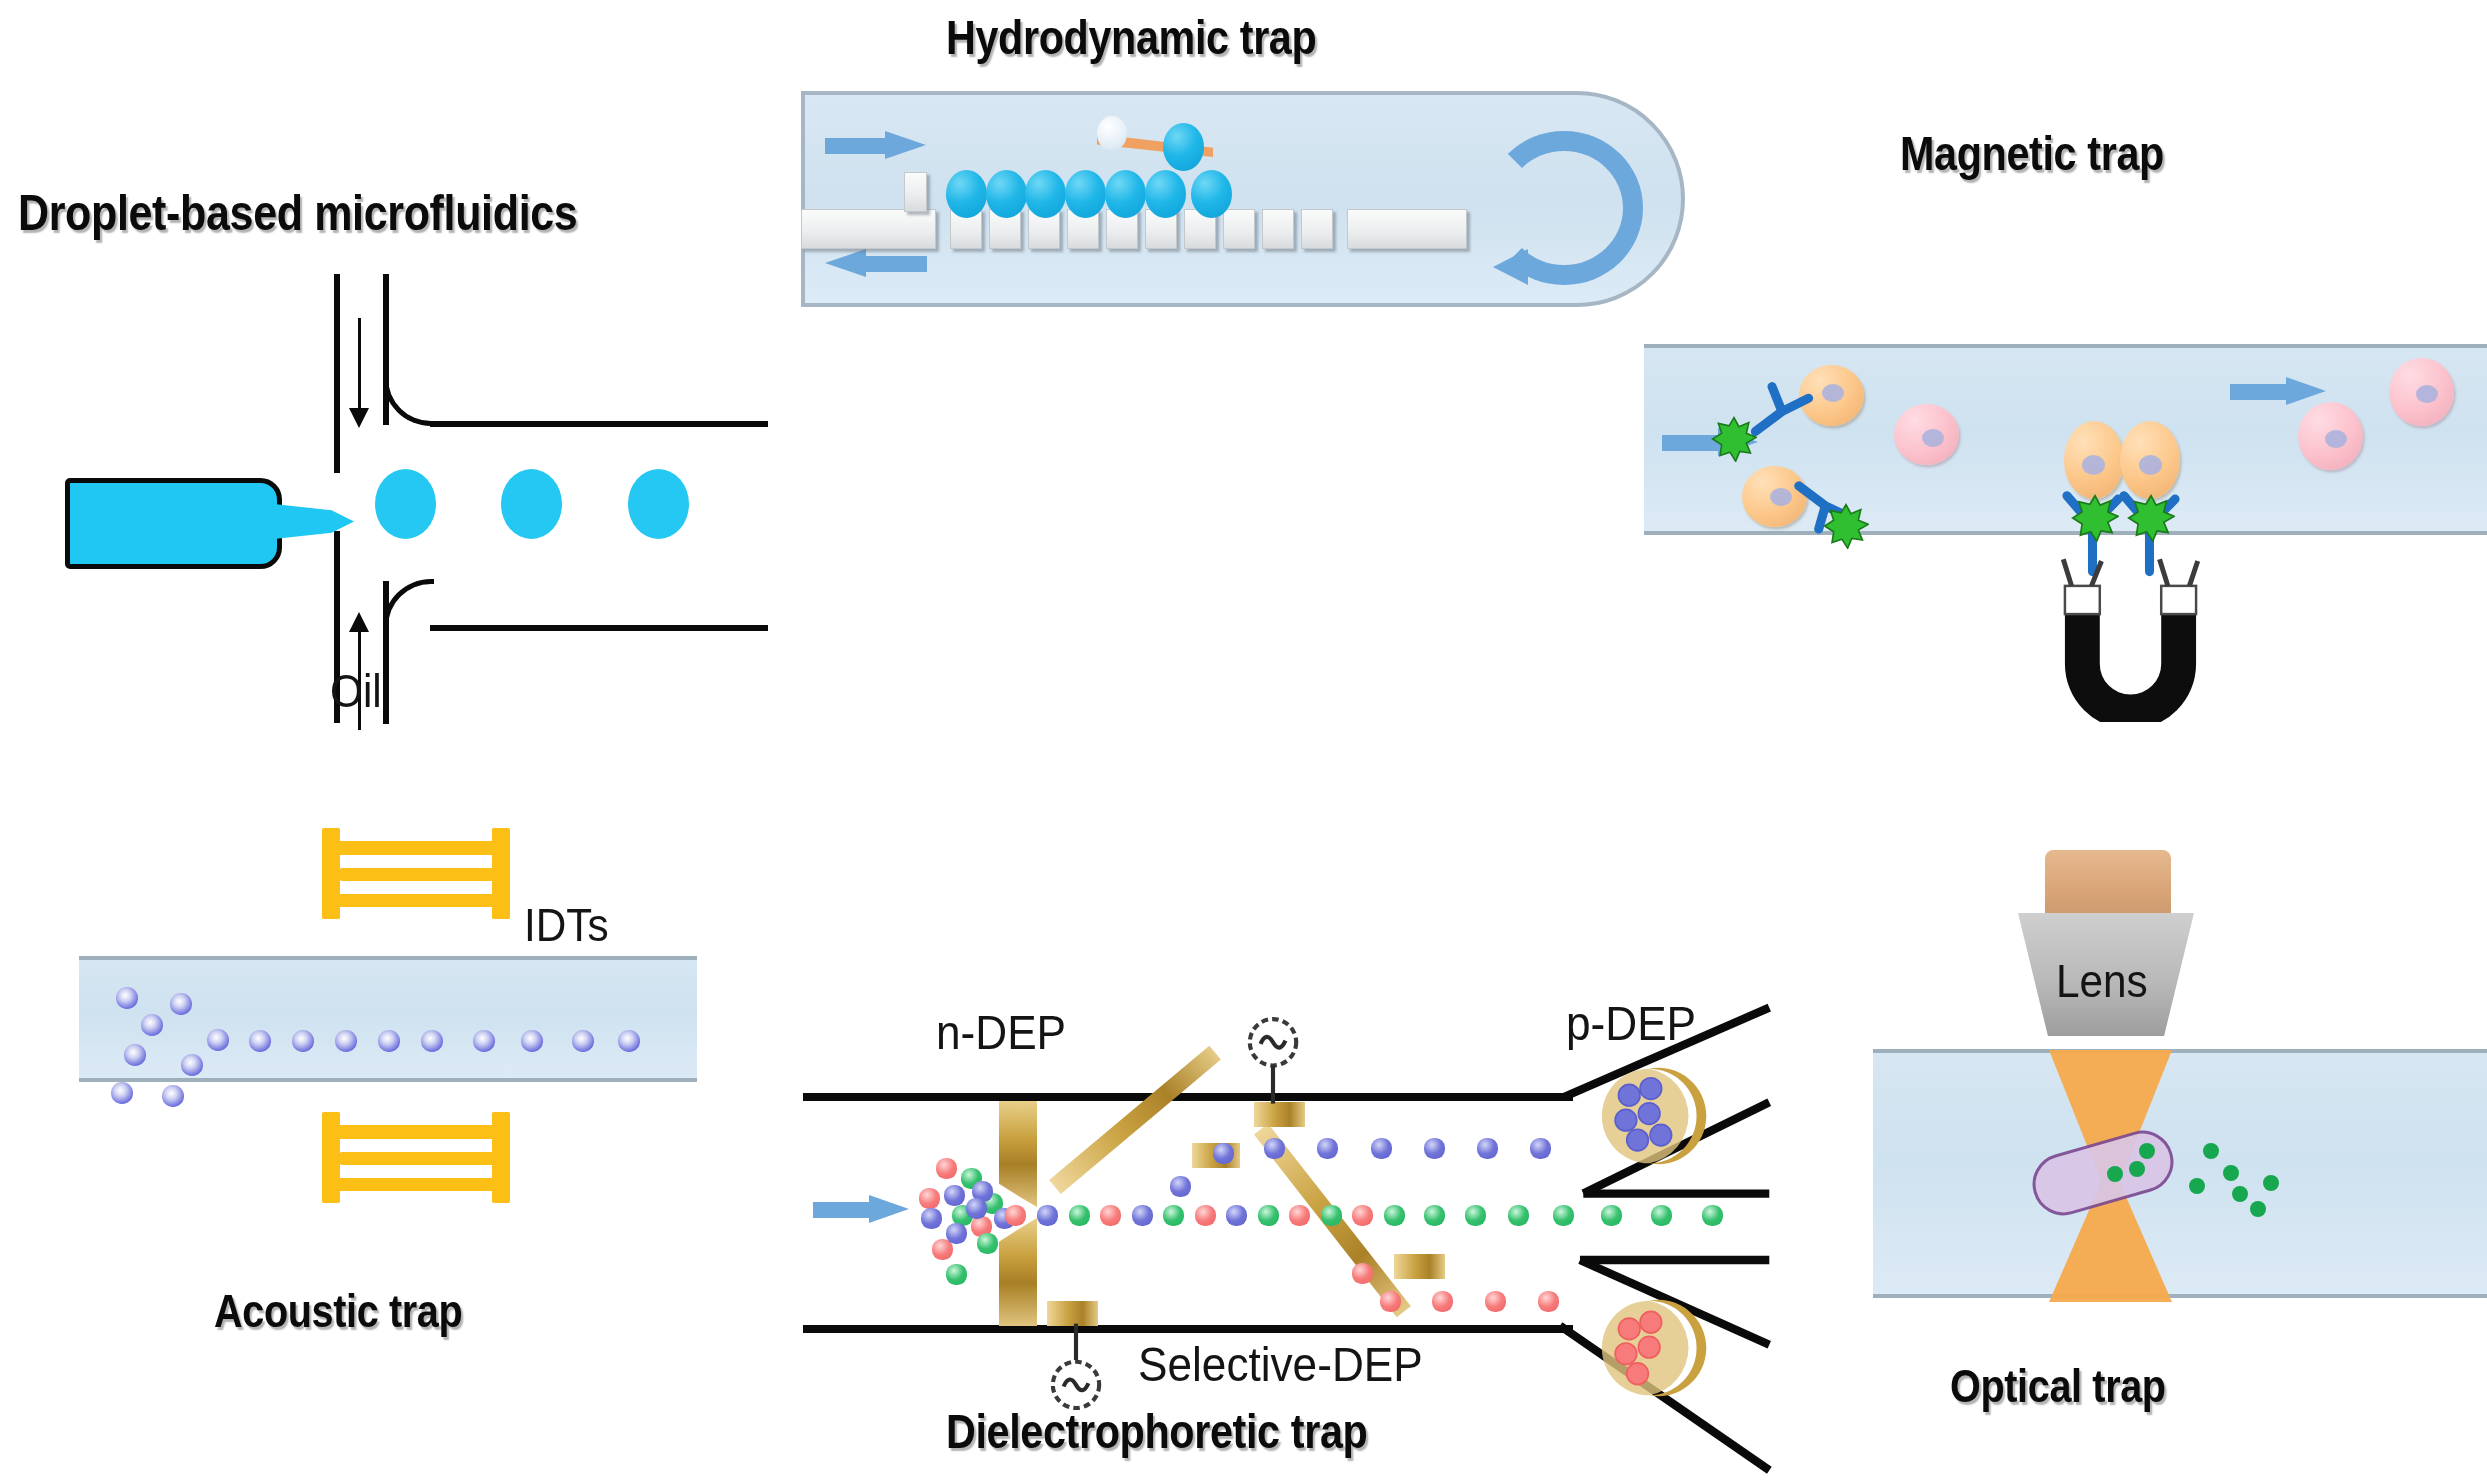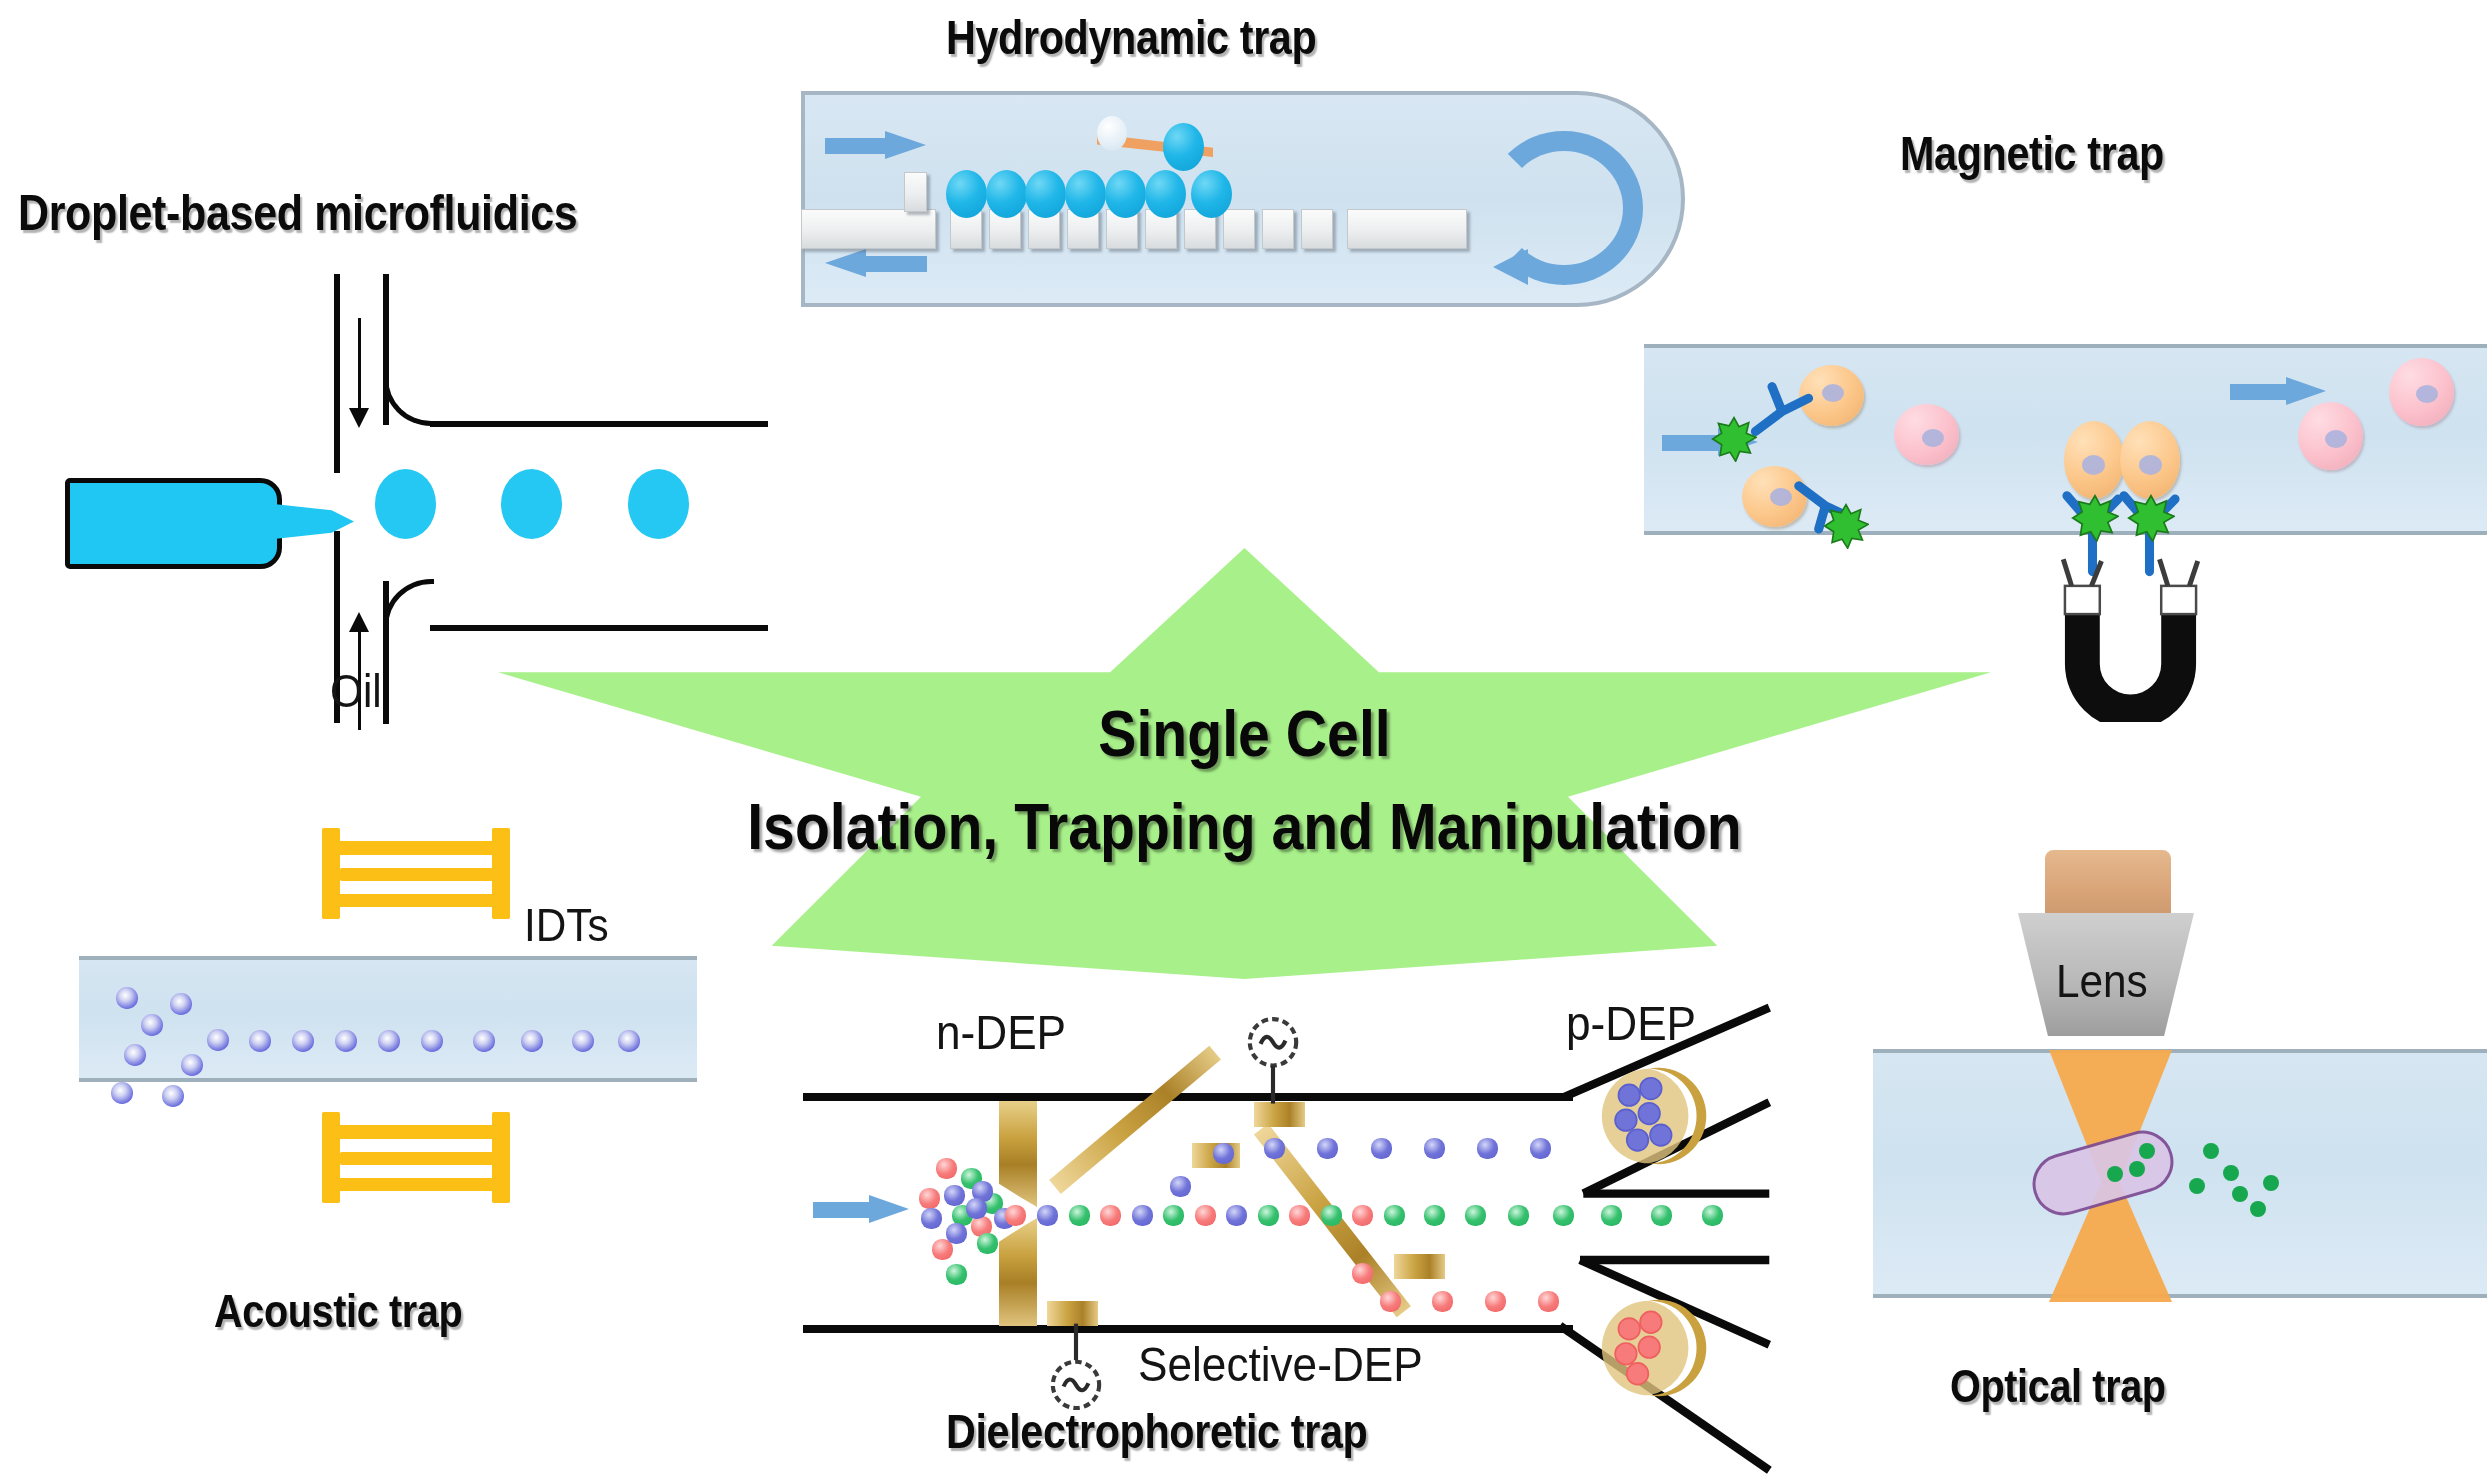--- a/index.html
+++ b/index.html
@@ -301,27 +301,20 @@
     <svg class="abs" style="left:2035px;top:556px;width:191px;height:166px;" viewBox="0 0 230 200">
       <path d="M36 42 L36 130 A79 79 0 0 0 194 130 L194 42 L152 42 L152 130
                A37 37 0 0 1 78 130 L78 42 Z" fill="#0d0d0d"></path>
       <rect x="36" y="36" width="42" height="34" fill="#ffffff" stroke="#4a4a4a" stroke-width="3"></rect>
       <rect x="152" y="36" width="42" height="34" fill="#ffffff" stroke="#4a4a4a" stroke-width="3"></rect>
       <path d="M44 36 L34 4 M68 36 L80 6" stroke="#3c3c3c" stroke-width="6" fill="none"></path>
       <path d="M160 36 L150 4 M186 36 L196 6" stroke="#3c3c3c" stroke-width="6" fill="none"></path>
     </svg>
   </div>
 
-  <div class="star-wrap" style="left:498px;top:548px;width:1493px;height:431px;">
-    <svg style="position:absolute;left:0;top:0;width:100%;height:100%;" viewBox="0 0 1800 520" preserveAspectRatio="none">
-      <polygon points="900,0 1062,150 1800,150 1290,300 1470,480 900,520 330,480 510,300 0,150 738,150" fill="#a8f08a"></polygon>
-    </svg>
-    <div class="star-text" style="top:148px;font-size:65px;">Single Cell</div>
-    <div class="star-text" style="top:241px;font-size:65px;">Isolation, Trapping and Manipulation</div>
-  </div>
 
   <div>
 
     <div class="idt" style="left:322px;top:828px;width:195px;height:91px;">
       <i style="left:0;top:0;width:18px;height:91px;"></i>
       <i style="left:170px;top:0;width:18px;height:91px;"></i>
       <i style="left:10px;top:13.3px;width:163px;height:13.3px;"></i>
       <i style="left:18px;top:40px;width:163px;height:13.3px;"></i>
       <i style="left:10px;top:66px;width:163px;height:13.3px;"></i>
     </div>

